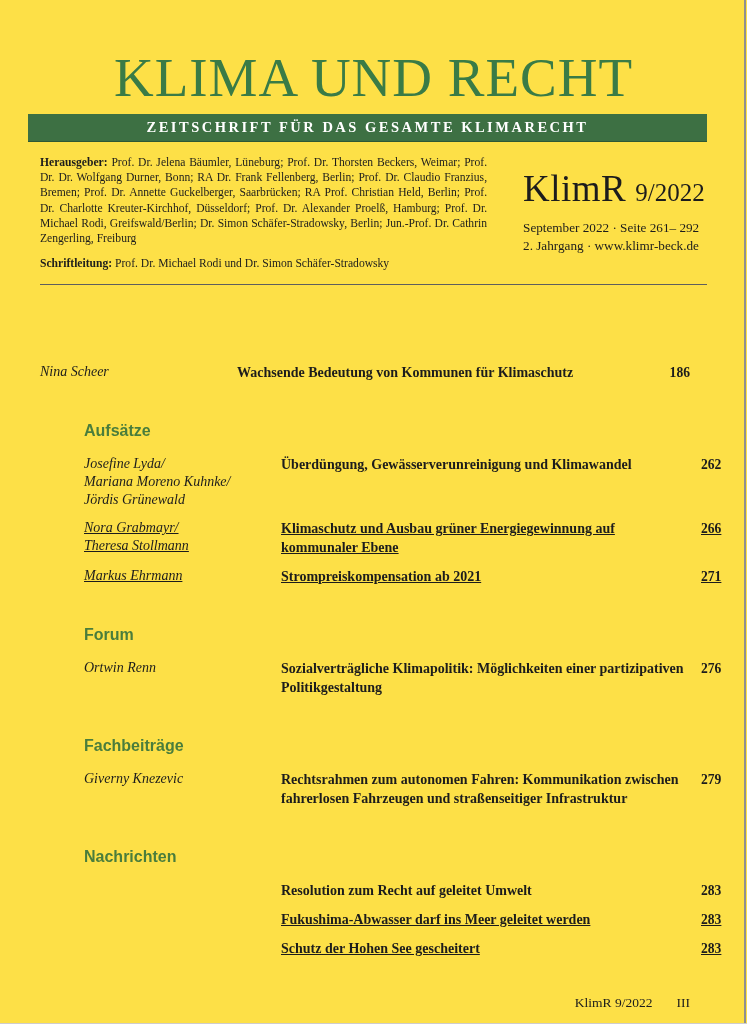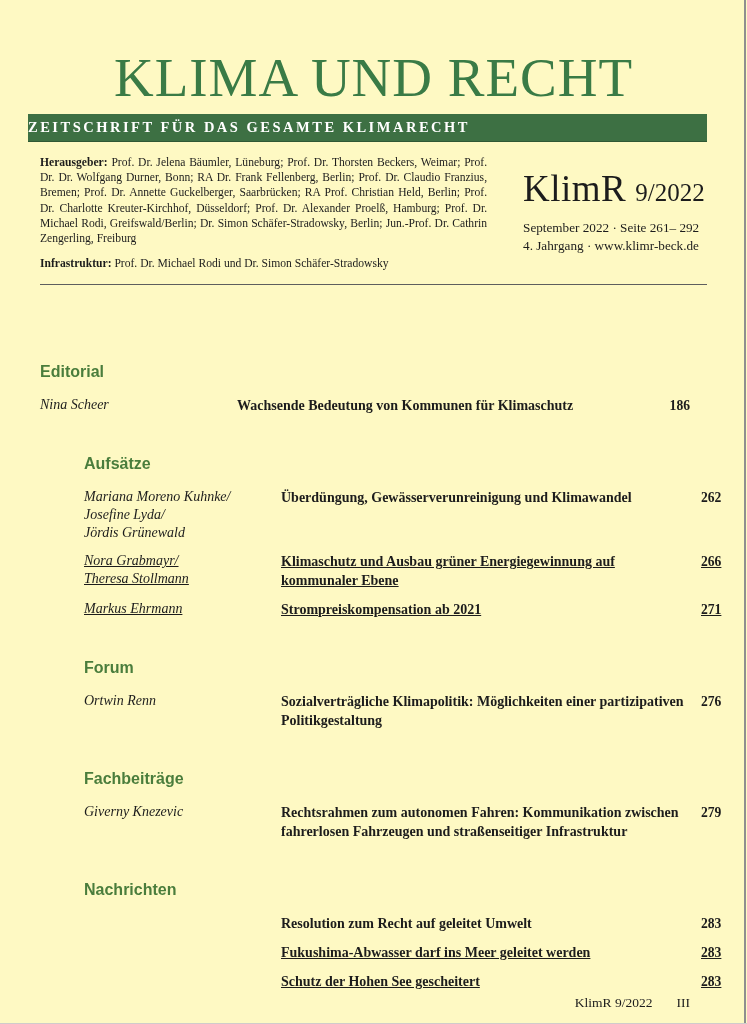--- a/index.html
+++ b/index.html
@@ -1,20 +1,20 @@
 <!DOCTYPE html>
 <html lang="de"><head>
 <meta charset="utf-8">
 <style>
   html, body { margin: 0; padding: 0; background: #ffffff; }
   .page {
     position: relative;
     width: 747px;
     height: 1024px;
-    background: #fef9c3;
+    background: #fde047;
     font-family: "Liberation Serif", serif;
     color: #1c1c1c;
     overflow: hidden;
   }
   .page-edge-right {
     position: absolute; top: 0; bottom: 0; right: 1px;
     width: 2px; background: #8f8f8f;
   }
   .page-edge-bottom {
     position: absolute; left: 0; right: 0; bottom: 0;
@@ -32,21 +32,21 @@
     color: #3a7b46;
     line-height: 1.0;
   }
   .subtitle-bar {
     margin: 9px 40px 0 28px;
     height: 27px;
     background: #3d7043;
     border-bottom: 1px solid #2f5834;
     display: flex;
     align-items: center;
-    justify-content: flex-start;
+    justify-content: center;
   }
   .subtitle-bar span {
     color: #ffffff;
     font-weight: bold;
     font-size: 14.5px;
     letter-spacing: 2.5px;
     white-space: nowrap;
   }
 
   
@@ -128,54 +128,53 @@
   <header class="masthead">
     <h1 class="journal-title">KLIMA UND RECHT</h1>
     <div class="subtitle-bar">
       <span>ZEITSCHRIFT FÜR DAS GESAMTE KLIMARECHT</span>
     </div>
   </header>
 
   <section class="imprint-row">
     <div class="imprint-left">
       <p class="herausgeber"><strong>Herausgeber:</strong> <span>Prof. Dr. Jelena Bäumler, Lüneburg; Prof. Dr. Thorsten Beckers, Weimar; Prof. Dr. Dr. Wolfgang Durner, Bonn; RA Dr. Frank Fellenberg, Berlin; Prof. Dr. Claudio Franzius, Bremen; Prof. Dr. Annette Guckelberger, Saarbrücken; RA Prof. Christian Held, Berlin; Prof. Dr. Charlotte Kreuter-Kirchhof, Düsseldorf; Prof. Dr. Alexander Proelß, Hamburg; Prof. Dr. Michael Rodi, Greifswald/Berlin; Dr. Simon Schäfer-Stradowsky, Berlin; Jun.-Prof. Dr. Cathrin Zengerling, Freiburg</span></p>
-      <p class="schriftleitung"><strong>Infrastruktur:</strong> <span>Prof. Dr. Michael Rodi und Dr. Simon Schäfer-Stradowsky</span></p>
+      <p class="schriftleitung"><strong>Schriftleitung:</strong> <span>Prof. Dr. Michael Rodi und Dr. Simon Schäfer-Stradowsky</span></p>
     </div>
     <div class="issue-box">
       <div class="issue-title">
         <span class="issue-abbrev">KlimR</span><span class="issue-number">9/2022</span>
       </div>
       <div class="issue-meta">
         <div>September 2022 · Seite 261– 292</div>
-        <div>4. Jahrgang · www.klimr-beck.de</div>
+        <div>2. Jahrgang · www.klimr-beck.de</div>
       </div>
     </div>
   </section>
 
   <hr class="rule">
 
   <main class="toc">
 
     <section class="toc-section">
-      <h2 class="toc-heading">Editorial</h2>
       <div class="toc-entry">
         <div class="authors">
           <span class="author-line">Nina Scheer</span>
         </div>
         <div class="entry-title">Wachsende Bedeutung von Kommunen für Klimaschutz</div>
         <div class="entry-page">186</div>
       </div>
     </section>
 
     <section class="toc-section">
       <h2 class="toc-heading">Aufsätze</h2>
       <div class="toc-entry">
         <div class="authors">
+          <span class="author-line">Josefine Lyda/</span>
           <span class="author-line">Mariana Moreno Kuhnke/</span>
-          <span class="author-line">Josefine Lyda/</span>
           <span class="author-line">Jördis Grünewald</span>
         </div>
         <div class="entry-title">Überdüngung, Gewässerverunreinigung und Klimawandel</div>
         <div class="entry-page">262</div>
       </div>
       <div class="toc-entry">
         <div class="authors">
           <span class="author-line">Nora Grabmayr/</span>
           <span class="author-line">Theresa Stollmann</span>
         </div>

